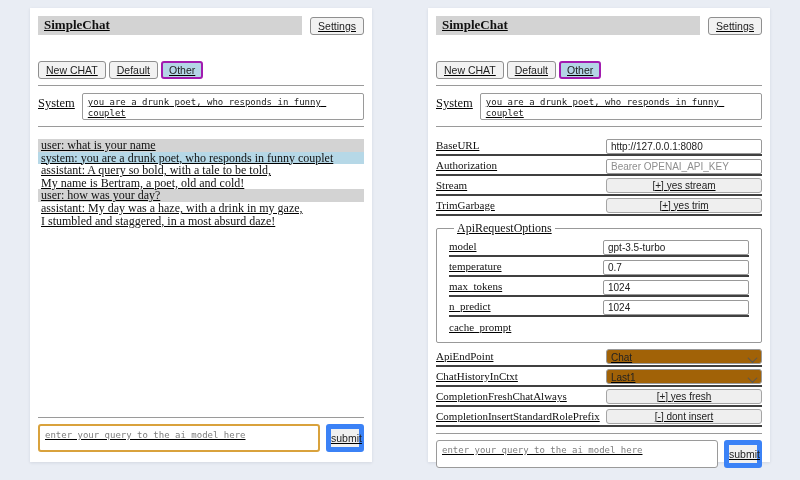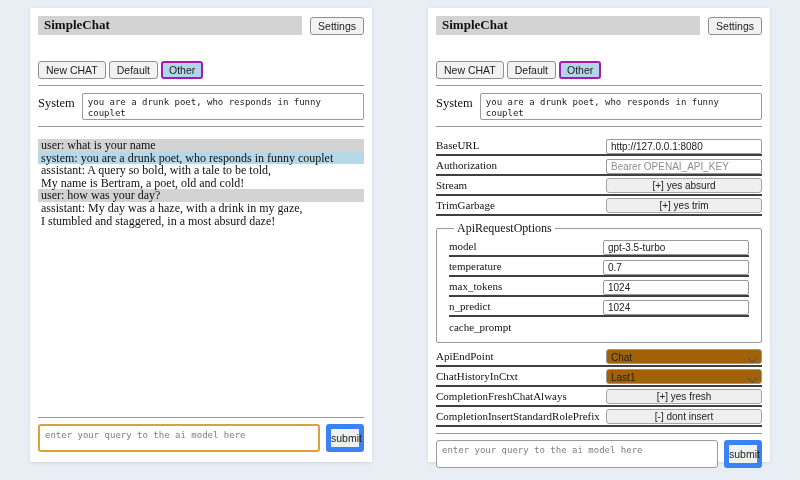--- a/index.html
+++ b/index.html
@@ -7,20 +7,21 @@
   body {
     background: #e9edf4;
     font-family: "Liberation Serif", serif;
     overflow: hidden;
   }
   .stage {
     width: 800px; height: 480px;
     display: flex;
     padding: 8px 30px 18px 30px;
     gap: 56px;
+    text-decoration: underline;
   }
   .panel {
     width: 342px; height: 454px;
     background: #ffffff;
     box-shadow: 0 1px 3px rgba(20,30,60,0.10);
     padding: 8px 8px 10px 8px;
     display: flex;
     flex-direction: column;
   }
   
@@ -257,21 +258,21 @@
       </div>
 
       <div class="srow">
         <span class="srow-label">Authorization</span>
         <span class="ctl"><input class="text-input" placeholder="Bearer OPENAI_API_KEY" style=""></span>
       </div>
 
       <div class="srow">
         <span class="srow-label">Stream</span>
         <span class="ctl">
-            <button class="toggle-btn">[+] yes absurd</button>
+            <button class="toggle-btn">[+] yes stream</button>
           </span>
       </div>
 
       <div class="srow">
         <span class="srow-label">TrimGarbage</span>
         <span class="ctl">
             <button class="toggle-btn">[+] yes trim</button>
           </span>
       </div>
 

